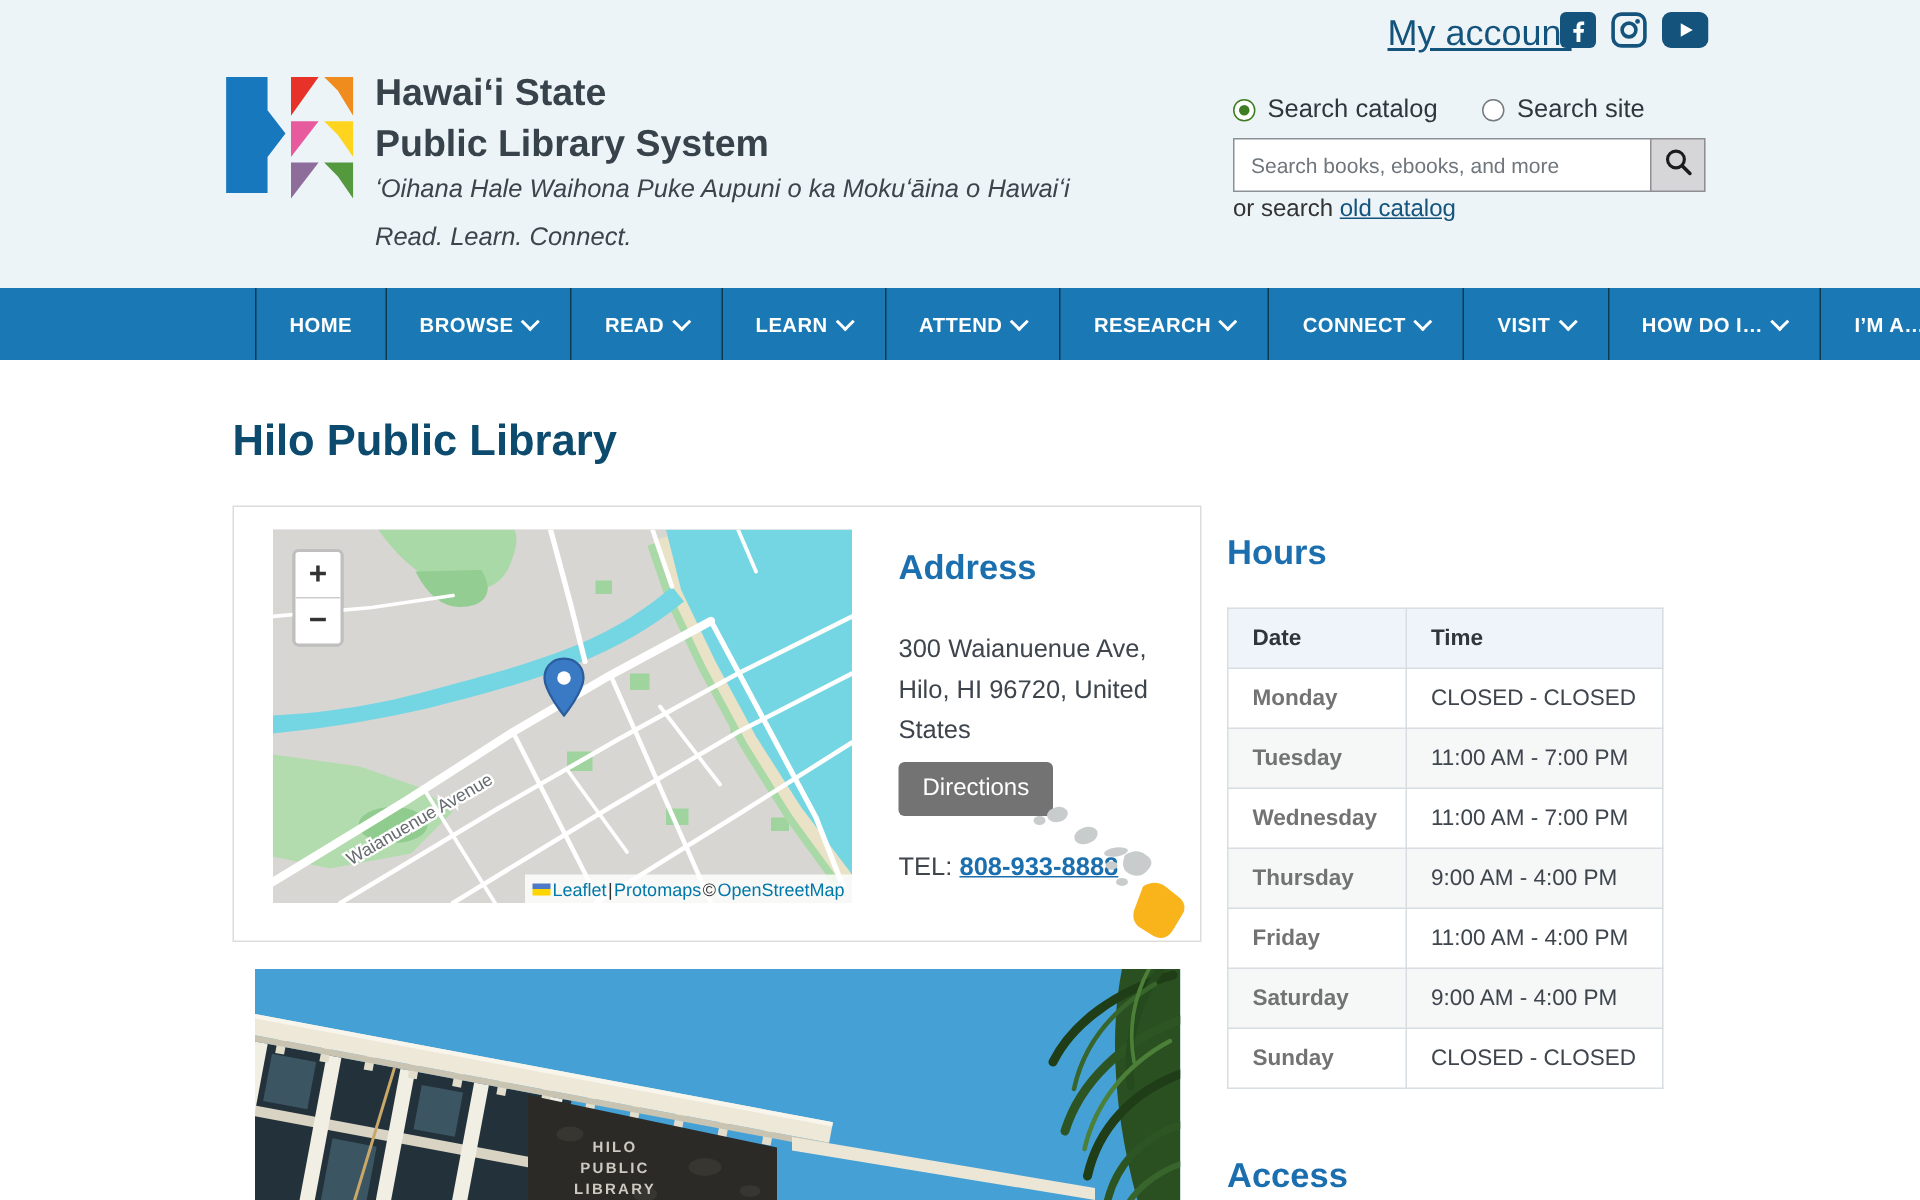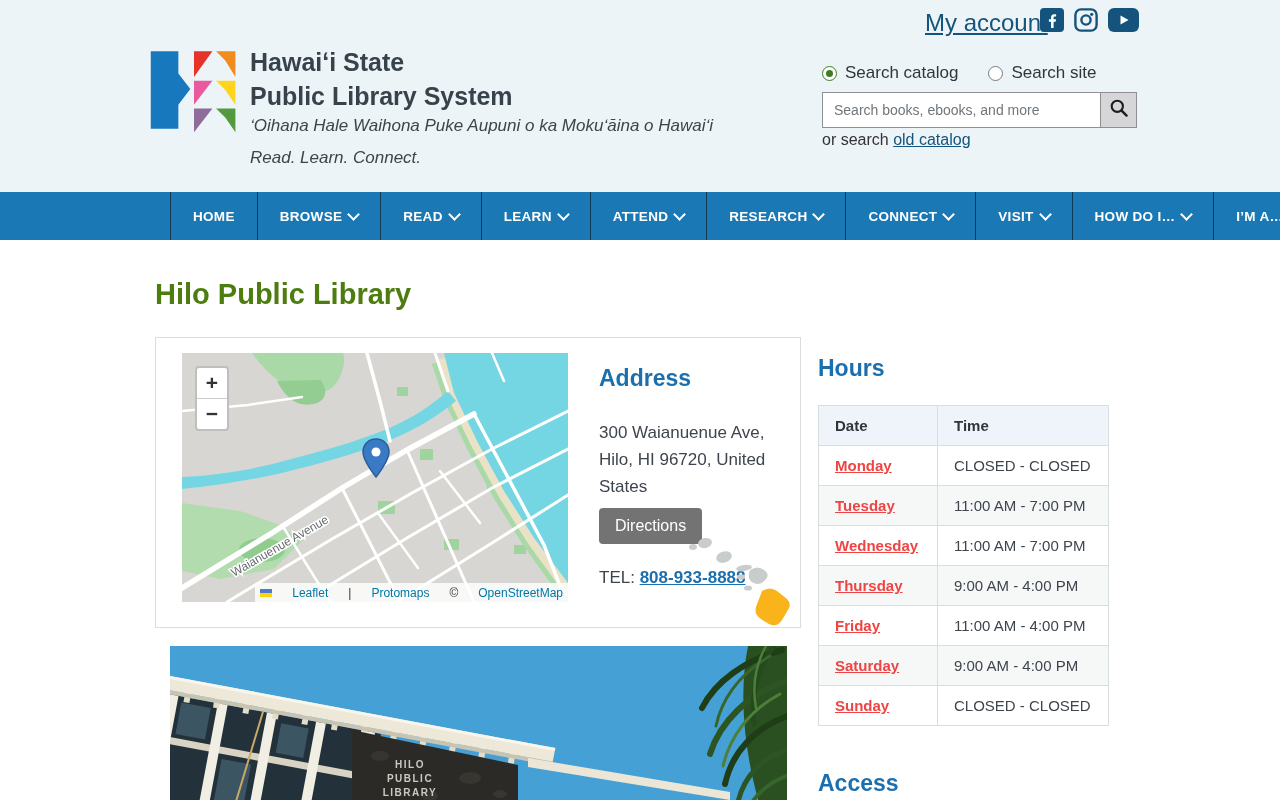--- a/index.html
+++ b/index.html
@@ -31,44 +31,44 @@
 
   
   .nav{left:0;top:192px;width:1280px;height:48px;background:#1a78b4;}
   .nav ul{margin:0 0 0 170px;padding:0;list-style:none;display:flex;height:48px;}
   .nav li{display:flex;align-items:center;gap:7px;padding:0 22px;border-left:1px solid #0f3a52;color:#fff;
           font-size:13.5px;font-weight:bold;letter-spacing:.3px;cursor:pointer;white-space:nowrap;}
   .nav li:last-child{border-right:1px solid #0f3a52;}
   .caret{width:7px;height:7px;border-right:2px solid #fff;border-bottom:2px solid #fff;transform:rotate(45deg);margin-top:-4px;}
 
   
-  .page-title{left:155px;top:278px;font-size:29px;font-weight:bold;color:#4d7c0f;}
+  .page-title{left:155px;top:278px;font-size:29px;font-weight:bold;color:#0c4a6e;}
 
   .card{left:155px;top:337px;width:644px;height:289px;background:#fff;border:1px solid #dcdcdc;z-index:1;}
   .map{left:26px;top:15px;width:386px;height:249px;overflow:hidden;background:#d7d6d2;}
   .zoomctl{left:13px;top:13px;width:30px;height:61px;background:#fff;border:2px solid rgba(0,0,0,.25);border-radius:4px;z-index:5;}
   .zoomctl .zb{width:30px;height:30px;display:flex;align-items:center;justify-content:center;font-size:21px;color:#333;cursor:pointer;font-weight:bold;}
   .zoomctl .zdiv{height:1px;background:#ccc;}
   .attrib{position:absolute;right:0;bottom:0;height:19px;background:rgba(255,255,255,.82);display:flex;align-items:center;
-          padding:0 5px;font-size:12px;color:#333;gap:20px;z-index:5;}
+          padding:0 5px;font-size:12px;color:#333;gap:1px;z-index:5;}
   .attrib .lnk{color:#0078a8;cursor:pointer;}
   .uaflag{width:12px;height:8px;display:inline-block;background:linear-gradient(#4e7ac7 50%,#ffd500 50%);}
 
   .addr-h{left:443px;top:27px;font-size:23px;font-weight:bold;color:#1c6fae;}
   .addr-p{left:443px;top:81px;font-size:17px;line-height:27px;color:#3e454d;width:175px;}
   .dir-btn{left:443px;top:170px;background:#737373;color:#fff;font-size:16px;padding:9px 16px;border-radius:4px;border:none;cursor:pointer;font-family:"Liberation Sans",sans-serif;}
   .tel{left:443px;top:230px;font-size:17px;color:#3e454d;}
   .tel a{color:#1c6fae;font-weight:bold;text-decoration:underline;cursor:pointer;}
   .islands{left:686px;top:534px;z-index:3;}
 
   .hours-h{left:818px;top:355px;font-size:23px;font-weight:bold;color:#1c6fae;}
   .hours-t{left:818px;top:405px;width:291px;border-collapse:collapse;font-size:15px;}
   .hours-t th,.hours-t td{border:1px solid #d8dde1;text-align:left;padding:11px 16px;}
   .hours-t th{background:#eef4f9;color:#2f353b;}
-  .hours-t td.day{font-weight:bold;color:#ef4444;width:86px;text-decoration:underline;}
+  .hours-t td.day{font-weight:bold;color:#737373;width:86px;}
   .hours-t td.time{color:#3e454d;}
   .hours-t tbody tr:nth-child(even){background:#f6f7f7;}
   .access-h{left:818px;top:770px;font-size:23px;font-weight:bold;color:#1c6fae;}
 
   .photo{left:170px;top:646px;width:617px;height:154px;overflow:hidden;}
 </style>
 </head>
 <body>
 
 <div class="screen">

